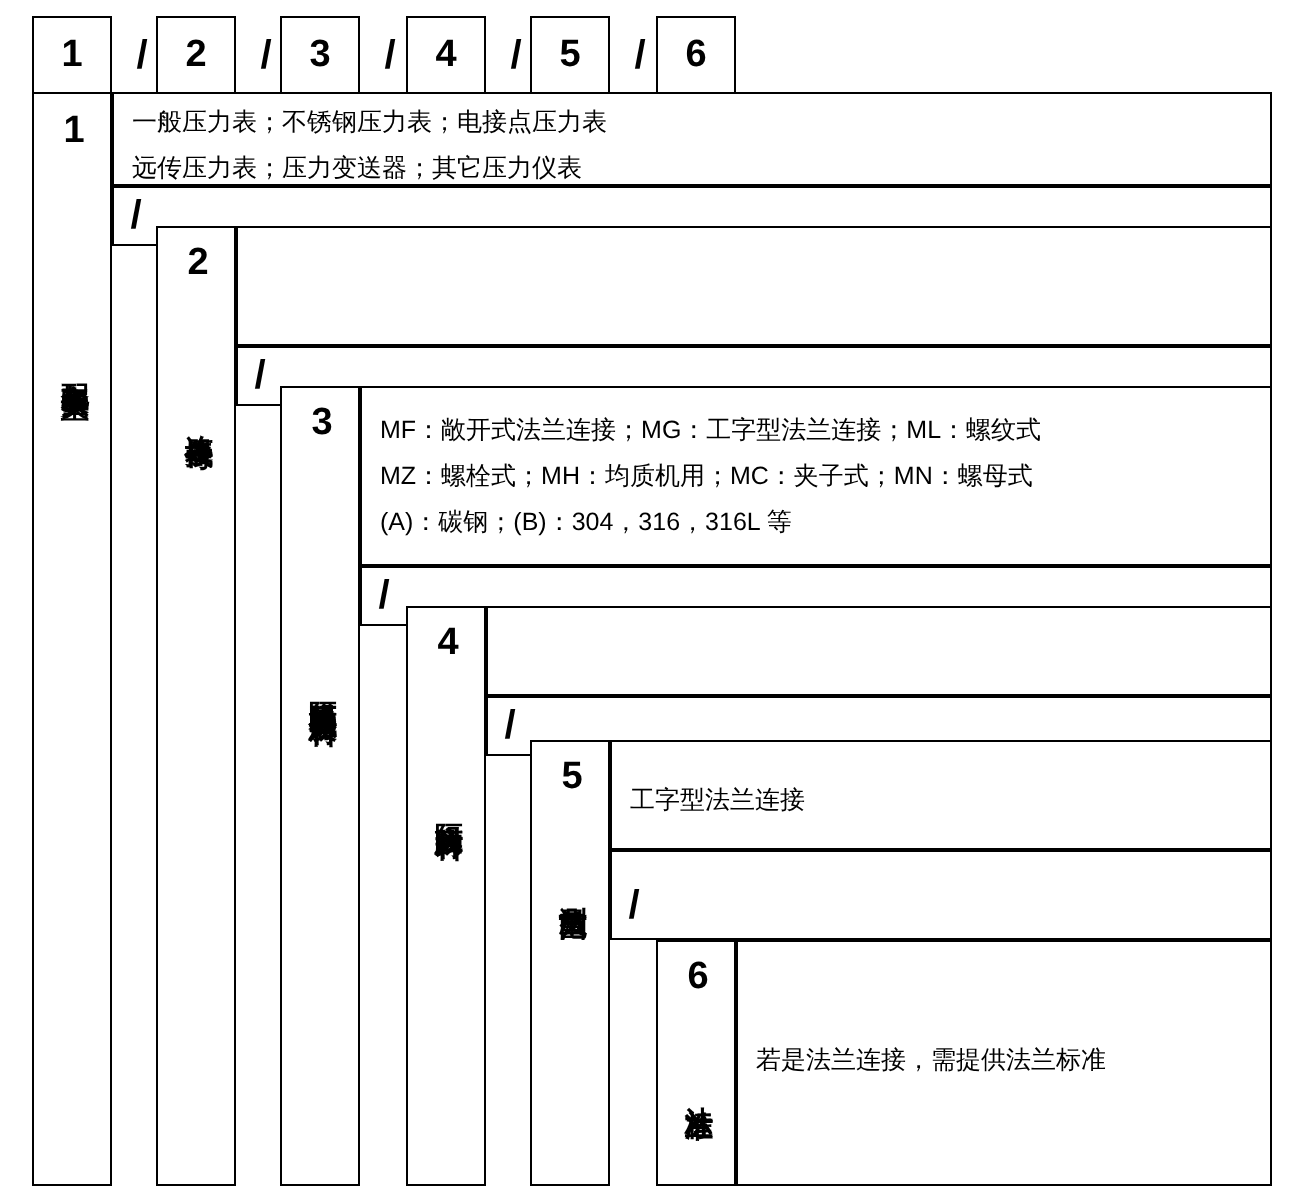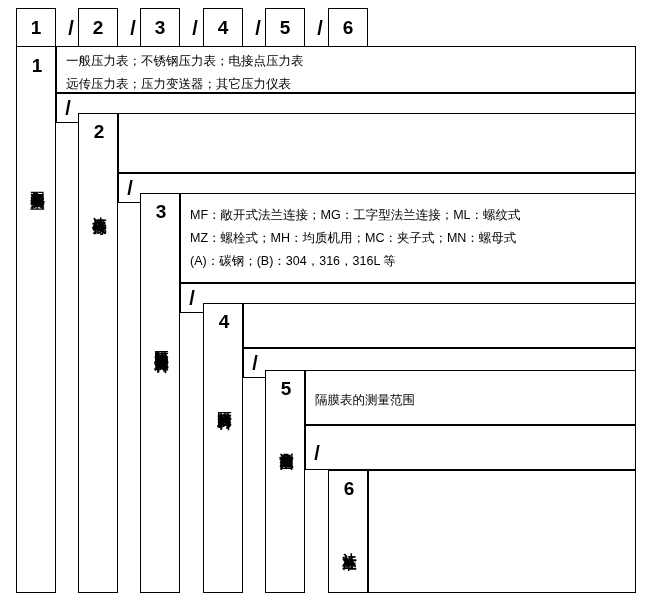--- a/index.html
+++ b/index.html
@@ -129,26 +129,27 @@
   <div class="box" style="left:243px; top:348px; width:393px; height:30px;"></div>
   <div class="slash" style="left:245px; top:348px; width:20px; height:30px;">/</div>
 
   <div class="box" style="left:265px; top:370px; width:40px; height:223px;">
     <div class="num" style="position:absolute; left:0; top:4px; width:40px; height:28px;">5</div>
     <div class="vlabel" style="left:0px; top:34px; width:40px; height:78px;">
       <span>测量范围</span>
     </div>
   </div>
   <div class="box" style="left:305px; top:370px; width:331px; height:55px;"></div>
-  <div class="desc" style="left:307px; top:385px; width:327px; height:40px;">隔膜表的测量范围</div>
+  <div class="desc" style="left:307px; top:385px; width:327px; height:40px;">工字型法兰连接</div>
 
   <div class="box" style="left:305px; top:425px; width:331px; height:45px;"></div>
   <div class="slash" style="left:307px; top:438px; width:20px; height:30px;">/</div>
 
   <div class="box" style="left:328px; top:470px; width:40px; height:123px;">
     <div class="num" style="position:absolute; left:0; top:4px; width:40px; height:28px;">6</div>
     <div class="vlabel" style="left:0px; top:34px; width:40px; height:78px;">
       <span>法兰标准</span>
     </div>
   </div>
   <div class="box" style="left:368px; top:470px; width:268px; height:123px;"></div>
+  <div class="desc" style="left:370px; top:515px; width:264px; height:40px;">若是法兰连接，需提供法兰标准</div>
 
 </div>
 
 </body></html>

